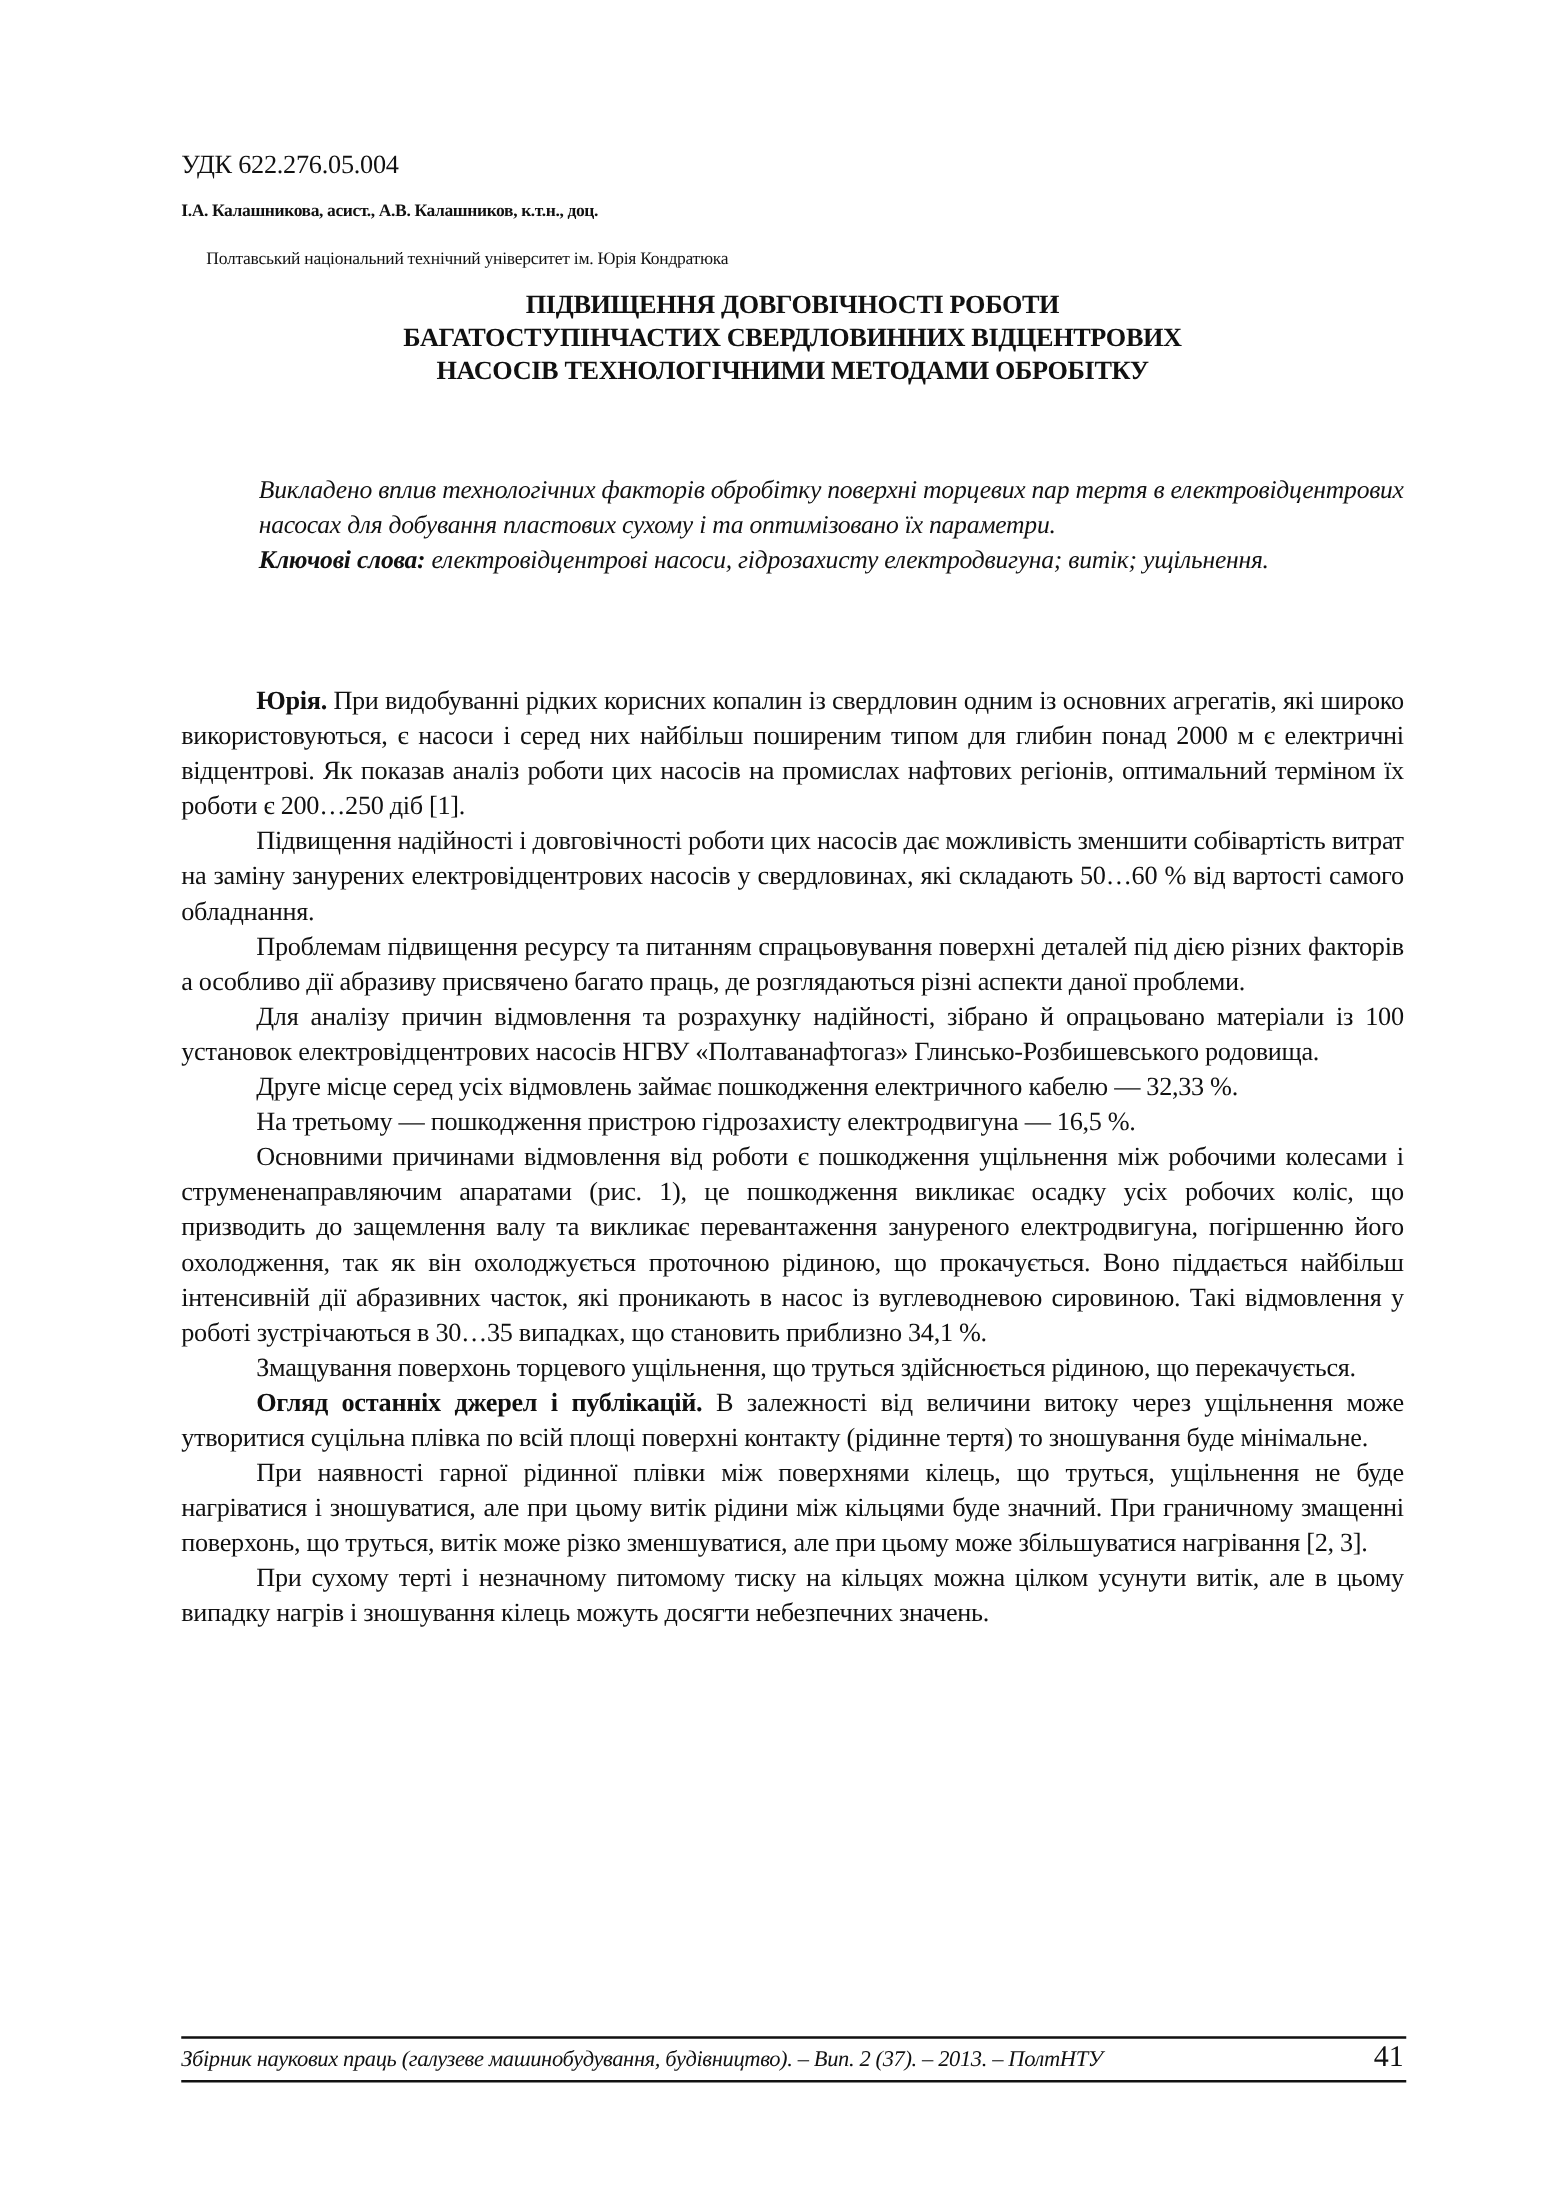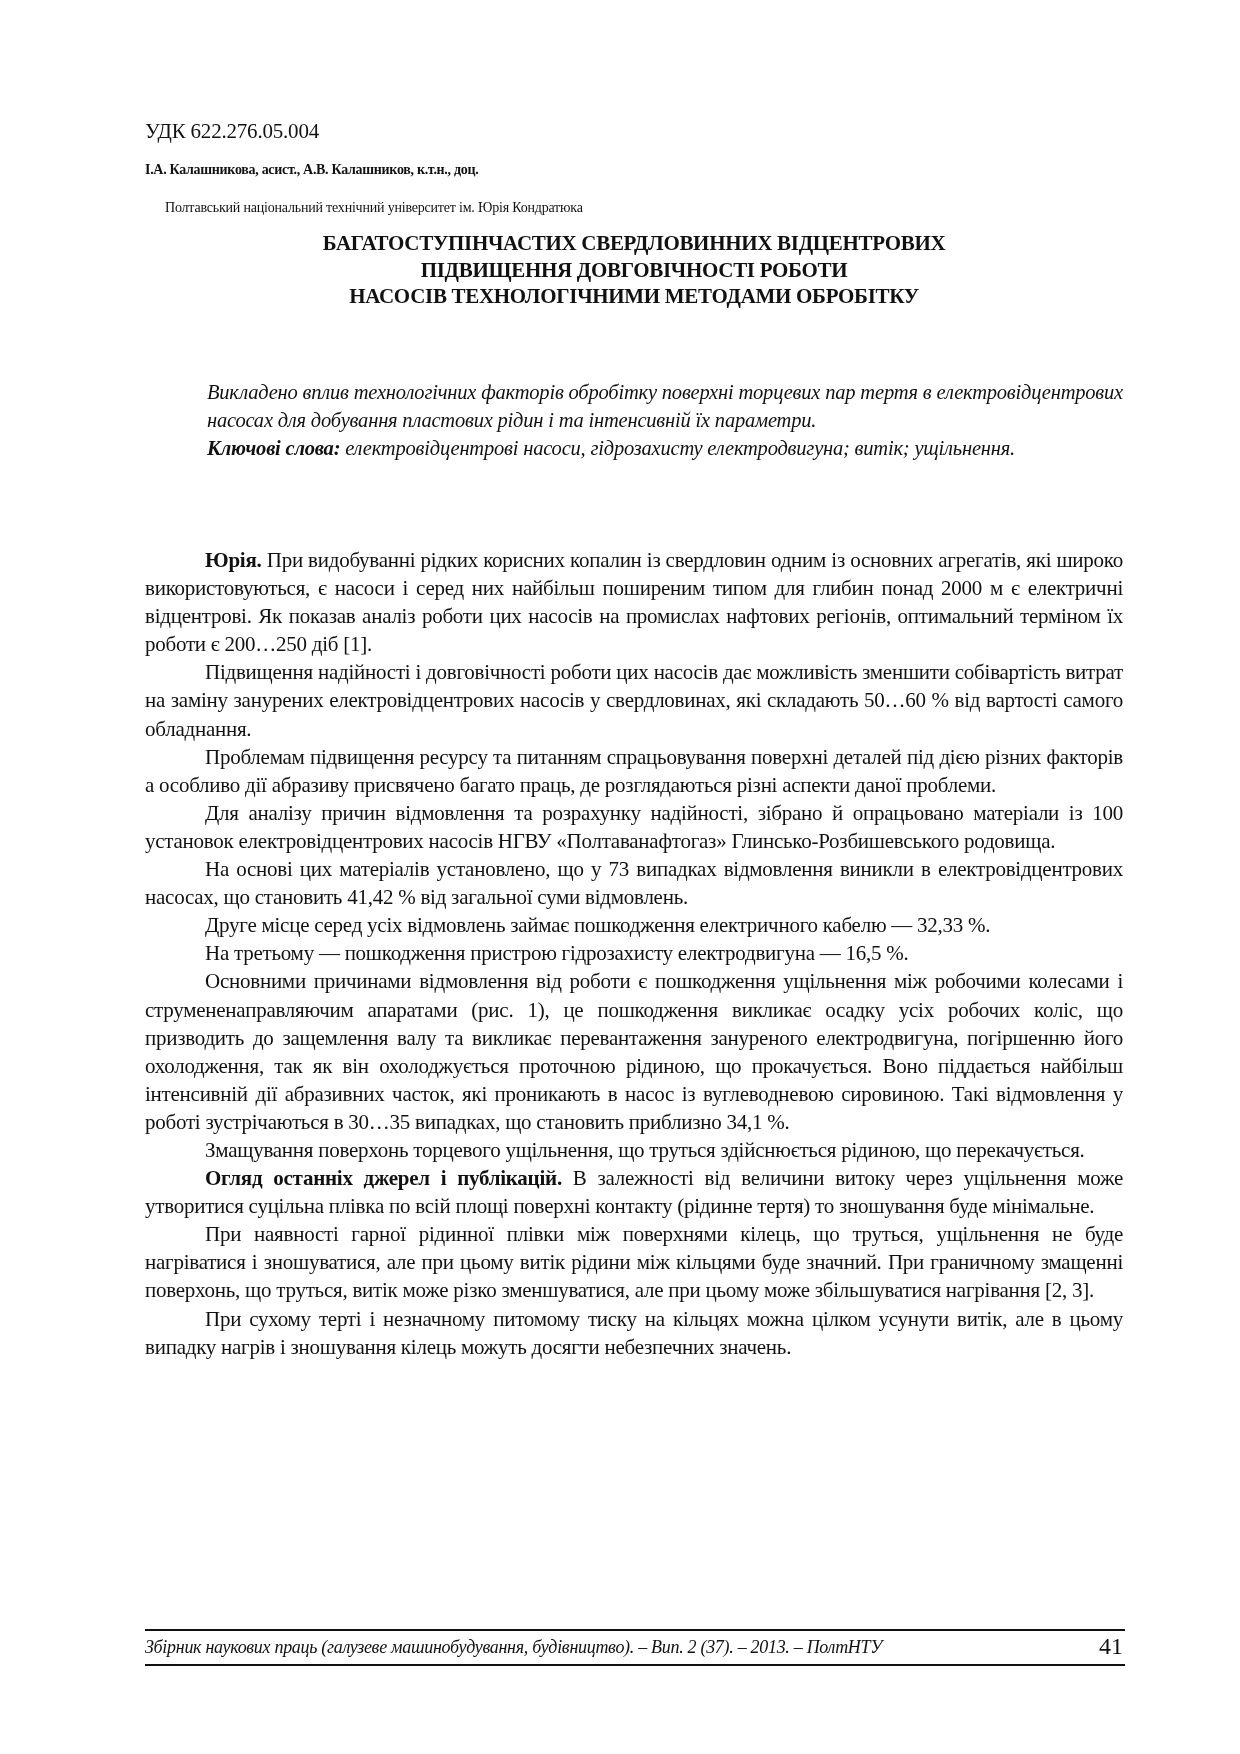--- a/index.html
+++ b/index.html
@@ -60,36 +60,35 @@
 </head>
 <body>
 
 <div class="page">
 
   <div class="udk">УДК 622.276.05.004</div>
   <div class="authors">І.А. Калашникова, асист., А.В. Калашников, к.т.н., доц.</div>
   <div class="affiliation">Полтавський національний технічний університет ім. Юрія Кондратюка</div>
 
   <div class="title">
+    <div>ПІДВИЩЕННЯ ДОВГОВІЧНОСТІ РОБОТИ</div>
     <div>БАГАТОСТУПІНЧАСТИХ СВЕРДЛОВИННИХ ВІДЦЕНТРОВИХ</div>
-    <div>ПІДВИЩЕННЯ ДОВГОВІЧНОСТІ РОБОТИ</div>
     <div>НАСОСІВ ТЕХНОЛОГІЧНИМИ МЕТОДАМИ ОБРОБІТКУ</div>
   </div>
 
   <div class="abstract">
-    <p>Викладено вплив технологічних факторів обробітку поверхні торцевих пар тертя в електровідцентрових насосах для добування пластових рідин і та інтенсивній їх параметри.</p>
+    <p>Викладено вплив технологічних факторів обробітку поверхні торцевих пар тертя в електровідцентрових насосах для добування пластових сухому і та оптимізовано їх параметри.</p>
     <p><span class="kw-label">Ключові слова:</span><span> електровідцентрові насоси, гідрозахисту електродвигуна; витік; ущільнення.</span></p>
   </div>
 
   <div class="body-text">
     <p><span class="lead">Юрія.</span><span> При видобуванні рідких корисних копалин із свердловин одним із основних агрегатів, які широко використовуються, є насоси і серед них найбільш поширеним типом для глибин понад 2000 м є електричні відцентрові. Як показав аналіз роботи цих насосів на промислах нафтових регіонів, оптимальний терміном їх роботи є 200…250 діб [1].</span></p>
     <p>Підвищення надійності і довговічності роботи цих насосів дає можливість зменшити собівартість витрат на заміну занурених електровідцентрових насосів у свердловинах, які складають 50…60 % від вартості самого обладнання.</p>
     <p>Проблемам підвищення ресурсу та питанням спрацьовування поверхні деталей під дією різних факторів а особливо дії абразиву присвячено багато праць, де розглядаються різні аспекти даної проблеми.</p>
     <p>Для аналізу причин відмовлення та розрахунку надійності, зібрано й опрацьовано матеріали із 100 установок електровідцентрових насосів НГВУ «Полтаванафтогаз» Глинсько-Розбишевського родовища.</p>
-    <p>На основі цих матеріалів установлено, що у 73 випадках відмовлення виникли в електровідцентрових насосах, що становить 41,42 % від загальної суми відмовлень.</p>
     <p>Друге місце серед усіх відмовлень займає пошкодження електричного кабелю — 32,33 %.</p>
     <p>На третьому — пошкодження пристрою гідрозахисту електродвигуна — 16,5 %.</p>
     <p>Основними причинами відмовлення від роботи є пошкодження ущільнення між робочими колесами і струмененаправляючим апаратами (рис. 1), це пошкодження викликає осадку усіх робочих коліс, що призводить до защемлення валу та викликає перевантаження зануреного електродвигуна, погіршенню його охолодження, так як він охолоджується проточною рідиною, що прокачується. Воно піддається найбільш інтенсивній дії абразивних часток, які проникають в насос із вуглеводневою сировиною. Такі відмовлення у роботі зустрічаються в 30…35 випадках, що становить приблизно 34,1 %.</p>
     <p>Змащування поверхонь торцевого ущільнення, що труться здійснюється рідиною, що перекачується.</p>
     <p><span class="lead">Огляд останніх джерел і публікацій.</span><span> В залежності від величини витоку через ущільнення може утворитися суцільна плівка по всій площі поверхні контакту (рідинне тертя) то зношування буде мінімальне.</span></p>
     <p>При наявності гарної рідинної плівки між поверхнями кілець, що труться, ущільнення не буде нагріватися і зношуватися, але при цьому витік рідини між кільцями буде значний. При граничному змащенні поверхонь, що труться, витік може різко зменшуватися, але при цьому може збільшуватися нагрівання [2, 3].</p>
     <p>При сухому терті і незначному питомому тиску на кільцях можна цілком усунути витік, але в цьому випадку нагрів і зношування кілець можуть досягти небезпечних значень.</p>
   </div>
 
   <div class="footer-rule-top"></div>

